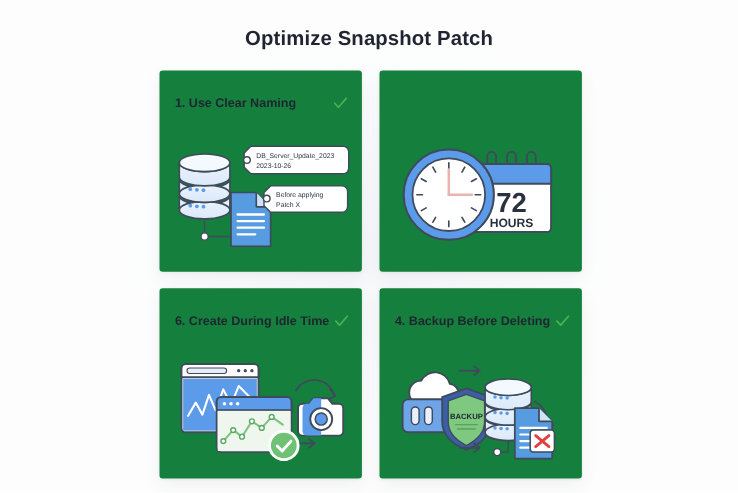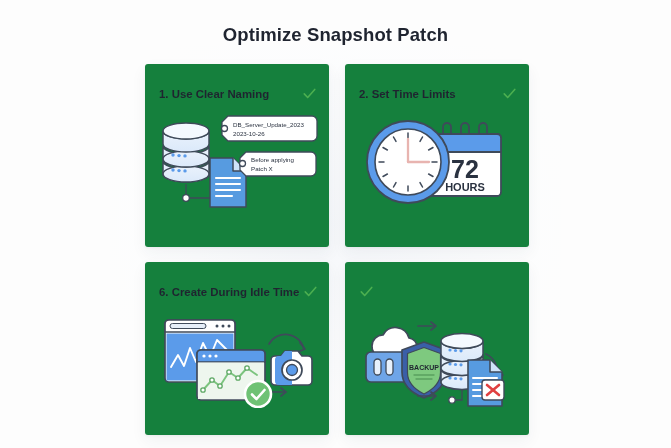--- a/index.html
+++ b/index.html
@@ -82,20 +82,21 @@
     height: 15px;
     display: block;
   }
 
   .art {
     position: absolute;
     left: 0; right: 0;
     top: 48px;
     bottom: 6px;
     display: flex;
+    align-items: center;
     justify-content: center;
   }
   .art svg { display: block; }
 </style>
 </head>
 <body>
 
 <div id="page">
 
   <div class="page-title">Optimize Snapshot Patch</div>
@@ -165,26 +166,20 @@
             <path d="M90 40 h65 a5 5 0 0 1 5 5 v14 a5 5 0 0 1 -5 5 h-65 l-6 -6 v-12 z" fill="#ffffff" stroke="#3f4a5a" stroke-width="1.3" stroke-linejoin="round"></path>
             <circle cx="86.5" cy="51.5" r="3" fill="#ffffff" stroke="#3f4a5a" stroke-width="1.3"></circle>
             <text x="95" y="50" font-family="Liberation Sans, sans-serif" font-size="6.2" fill="#2a3240">Before applying</text>
             <text x="95" y="59" font-family="Liberation Sans, sans-serif" font-size="6.2" fill="#2a3240">Patch X</text>
           </g>
         </svg>
       </div>
     </div>
 
     <div class="card">
-      <div class="card-head">
-        <span class="card-title">2. Set Time Limits</span>
-        <svg class="check-icon" viewBox="0 0 20 20">
-          <path d="M3 10.5 L7.6 15.4 L17 4.6" fill="none" stroke="#4caf50" stroke-width="2.1" stroke-linecap="round" stroke-linejoin="round"></path>
-        </svg>
-      </div>
 
       <div class="art">
         <svg width="152" height="100" viewBox="0 0 152 100">
 
           <g>
             <rect x="68" y="22" width="72" height="62" rx="4" fill="#ffffff" stroke="#3f4a5a" stroke-width="1.8"></rect>
             <path d="M68 26 a4 4 0 0 1 4 -4 h64 a4 4 0 0 1 4 4 v14 h-72 z" fill="#5b9bea" stroke="#3f4a5a" stroke-width="1.8"></path>
 
             <g fill="none" stroke="#3f4a5a" stroke-width="1.8">
               <path d="M82 22 v-7 a4 4 0 0 1 8 0 v7"></path>
@@ -283,20 +278,21 @@
           <g>
             <circle cx="101" cy="84" r="13" fill="#6fc275" stroke="#ffffff" stroke-width="2.6"></circle>
             <path d="M95 84.5 l4.5 4.5 l8 -9" fill="none" stroke="#ffffff" stroke-width="2.6" stroke-linecap="round" stroke-linejoin="round"></path>
           </g>
         </svg>
       </div>
     </div>
 
     <div class="card">
       <div class="card-head">
+        <span class="card-title">4. Backup Before Deleting</span>
         <svg class="check-icon" viewBox="0 0 20 20">
           <path d="M3 10.5 L7.6 15.4 L17 4.6" fill="none" stroke="#4caf50" stroke-width="2.1" stroke-linecap="round" stroke-linejoin="round"></path>
         </svg>
       </div>
 
       <div class="art">
         <svg width="162" height="98" viewBox="0 0 162 98">
           <defs>
             <linearGradient id="dbfill2" x1="0" y1="0" x2="0" y2="1">
               <stop offset="0" stop-color="#eaf2fc"></stop>

